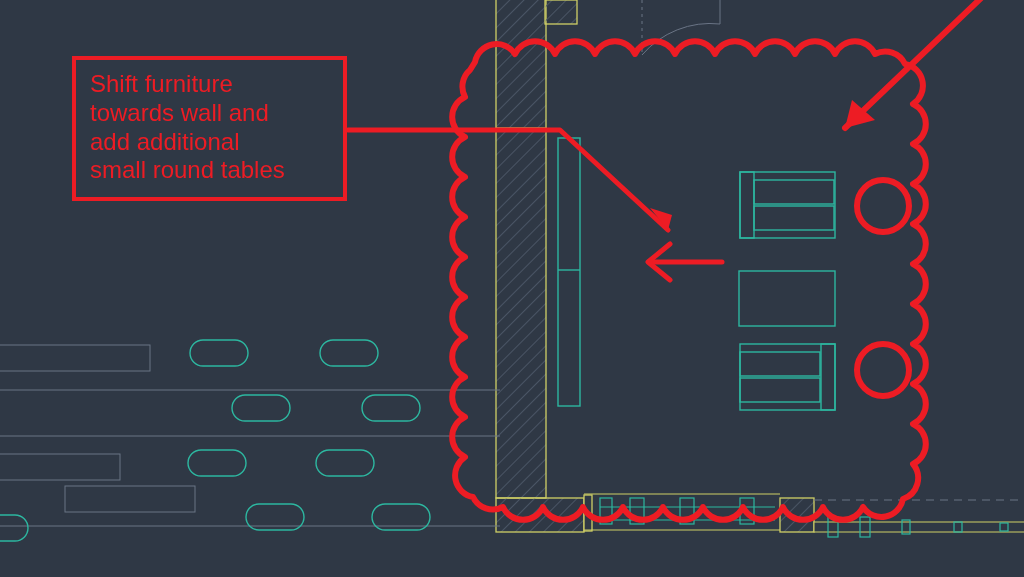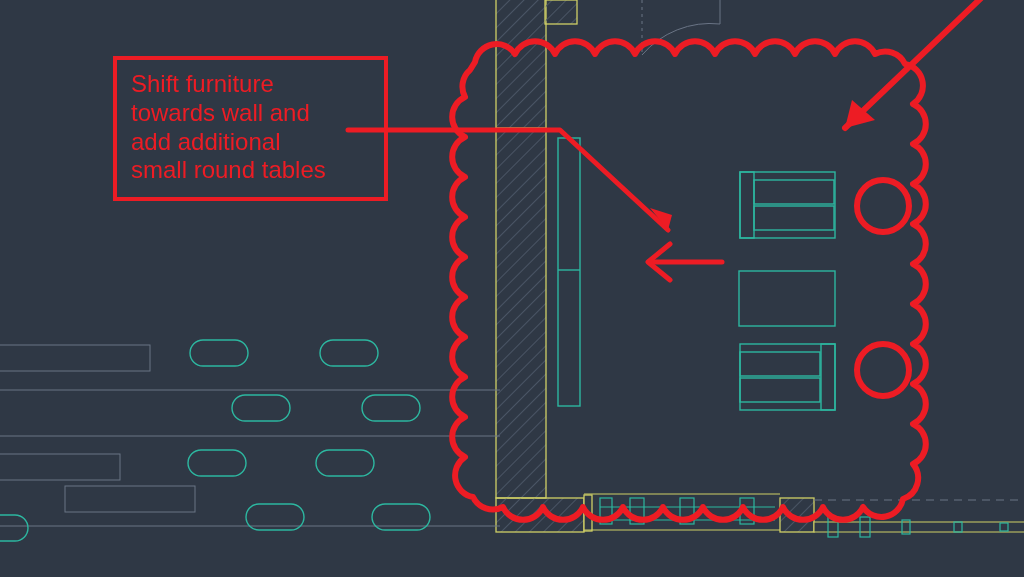--- a/index.html
+++ b/index.html
@@ -18,21 +18,20 @@
   }
   .annotation-box {
     position: absolute;
     border: 4px solid #ed1c24;
     color: #ed1c24;
     font-size: 24px;
     line-height: 1.2;
     padding: 10px 14px 12px 14px;
     font-weight: 500;
     background: transparent;
-    margin-left: 41px;
   }
   .annot-text { white-space: pre-line; }
 </style>
 </head>
 <body>
 
 <svg class="canvas" viewBox="0 0 1024 577">
 
   <defs>
 

